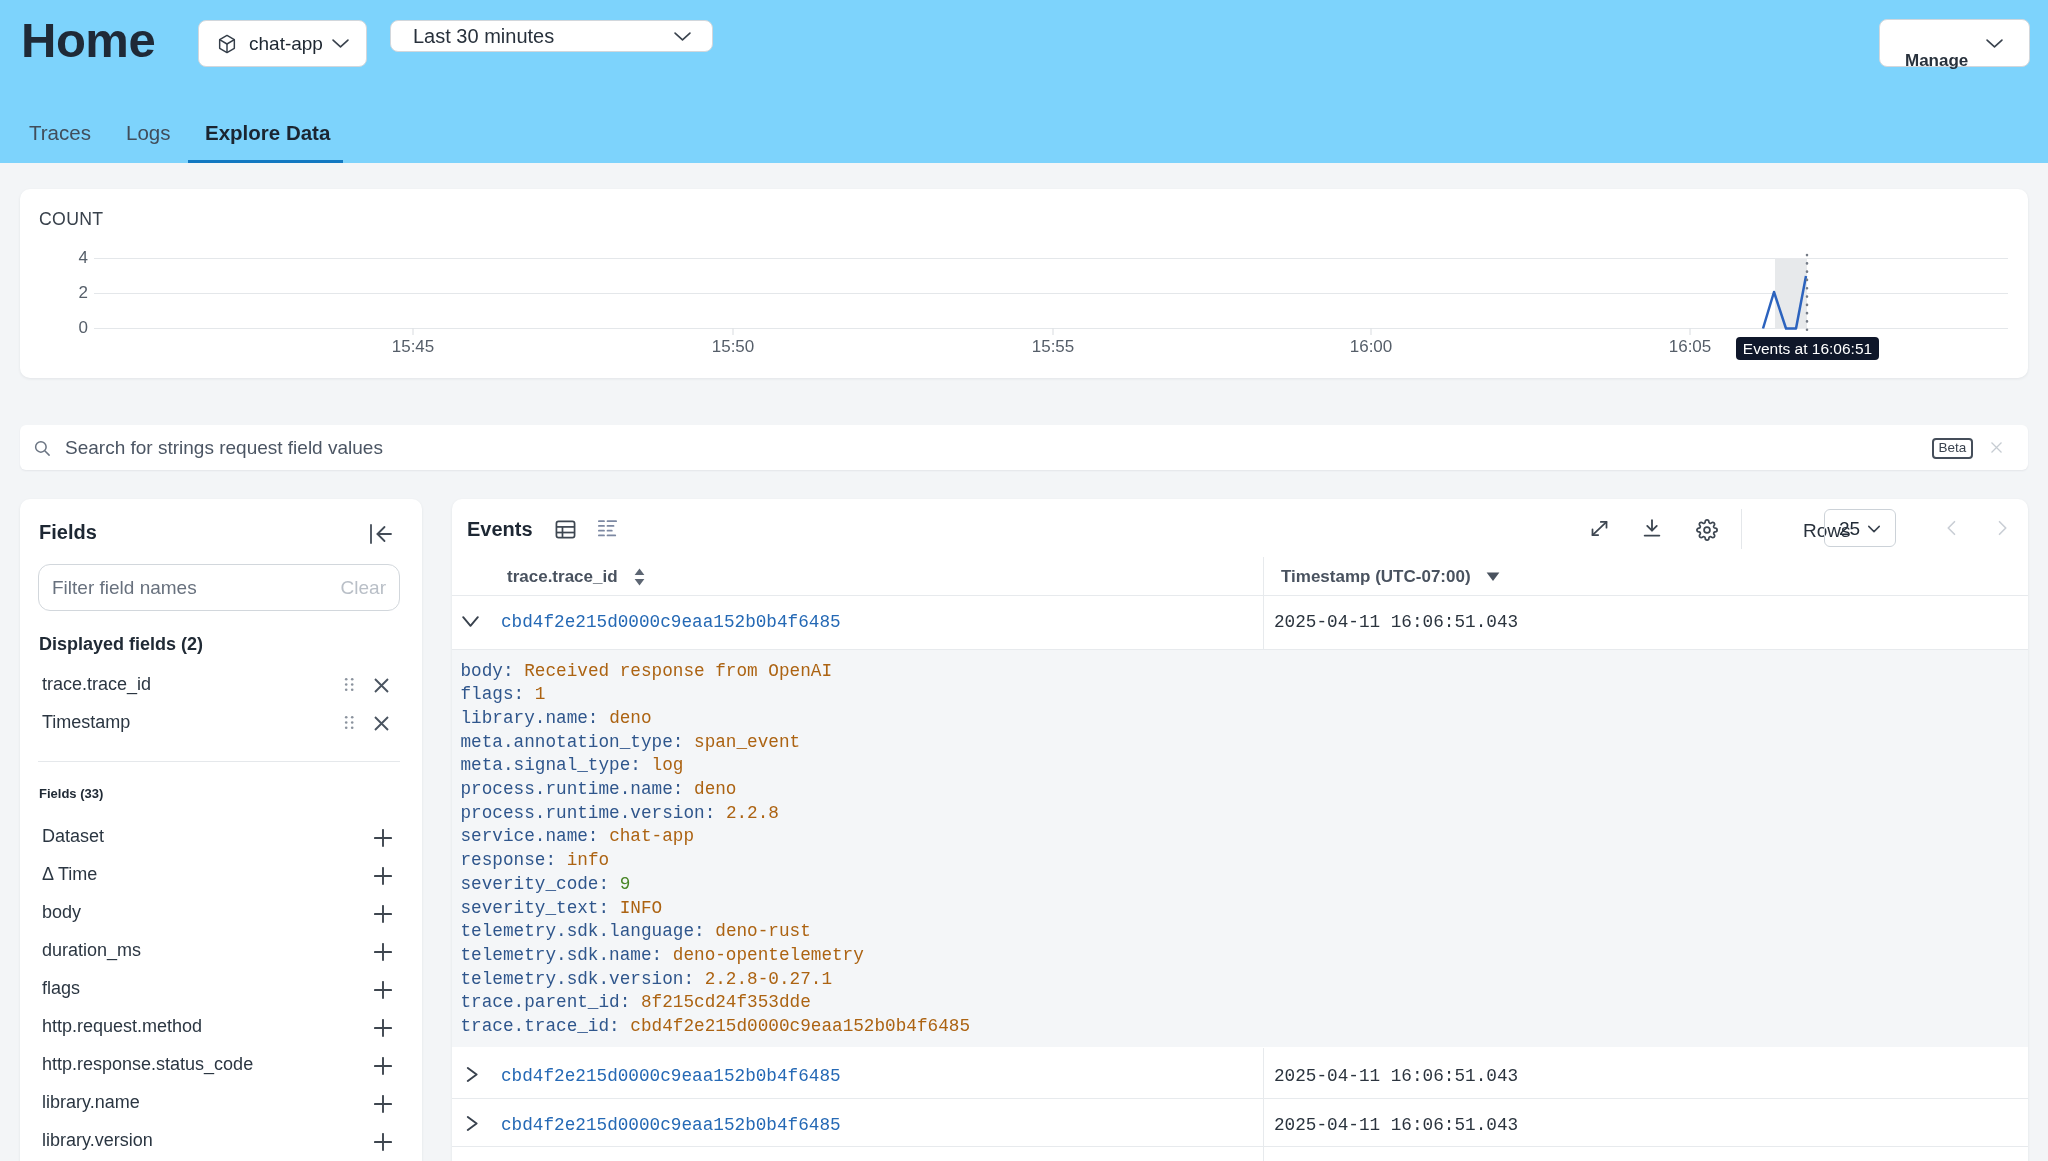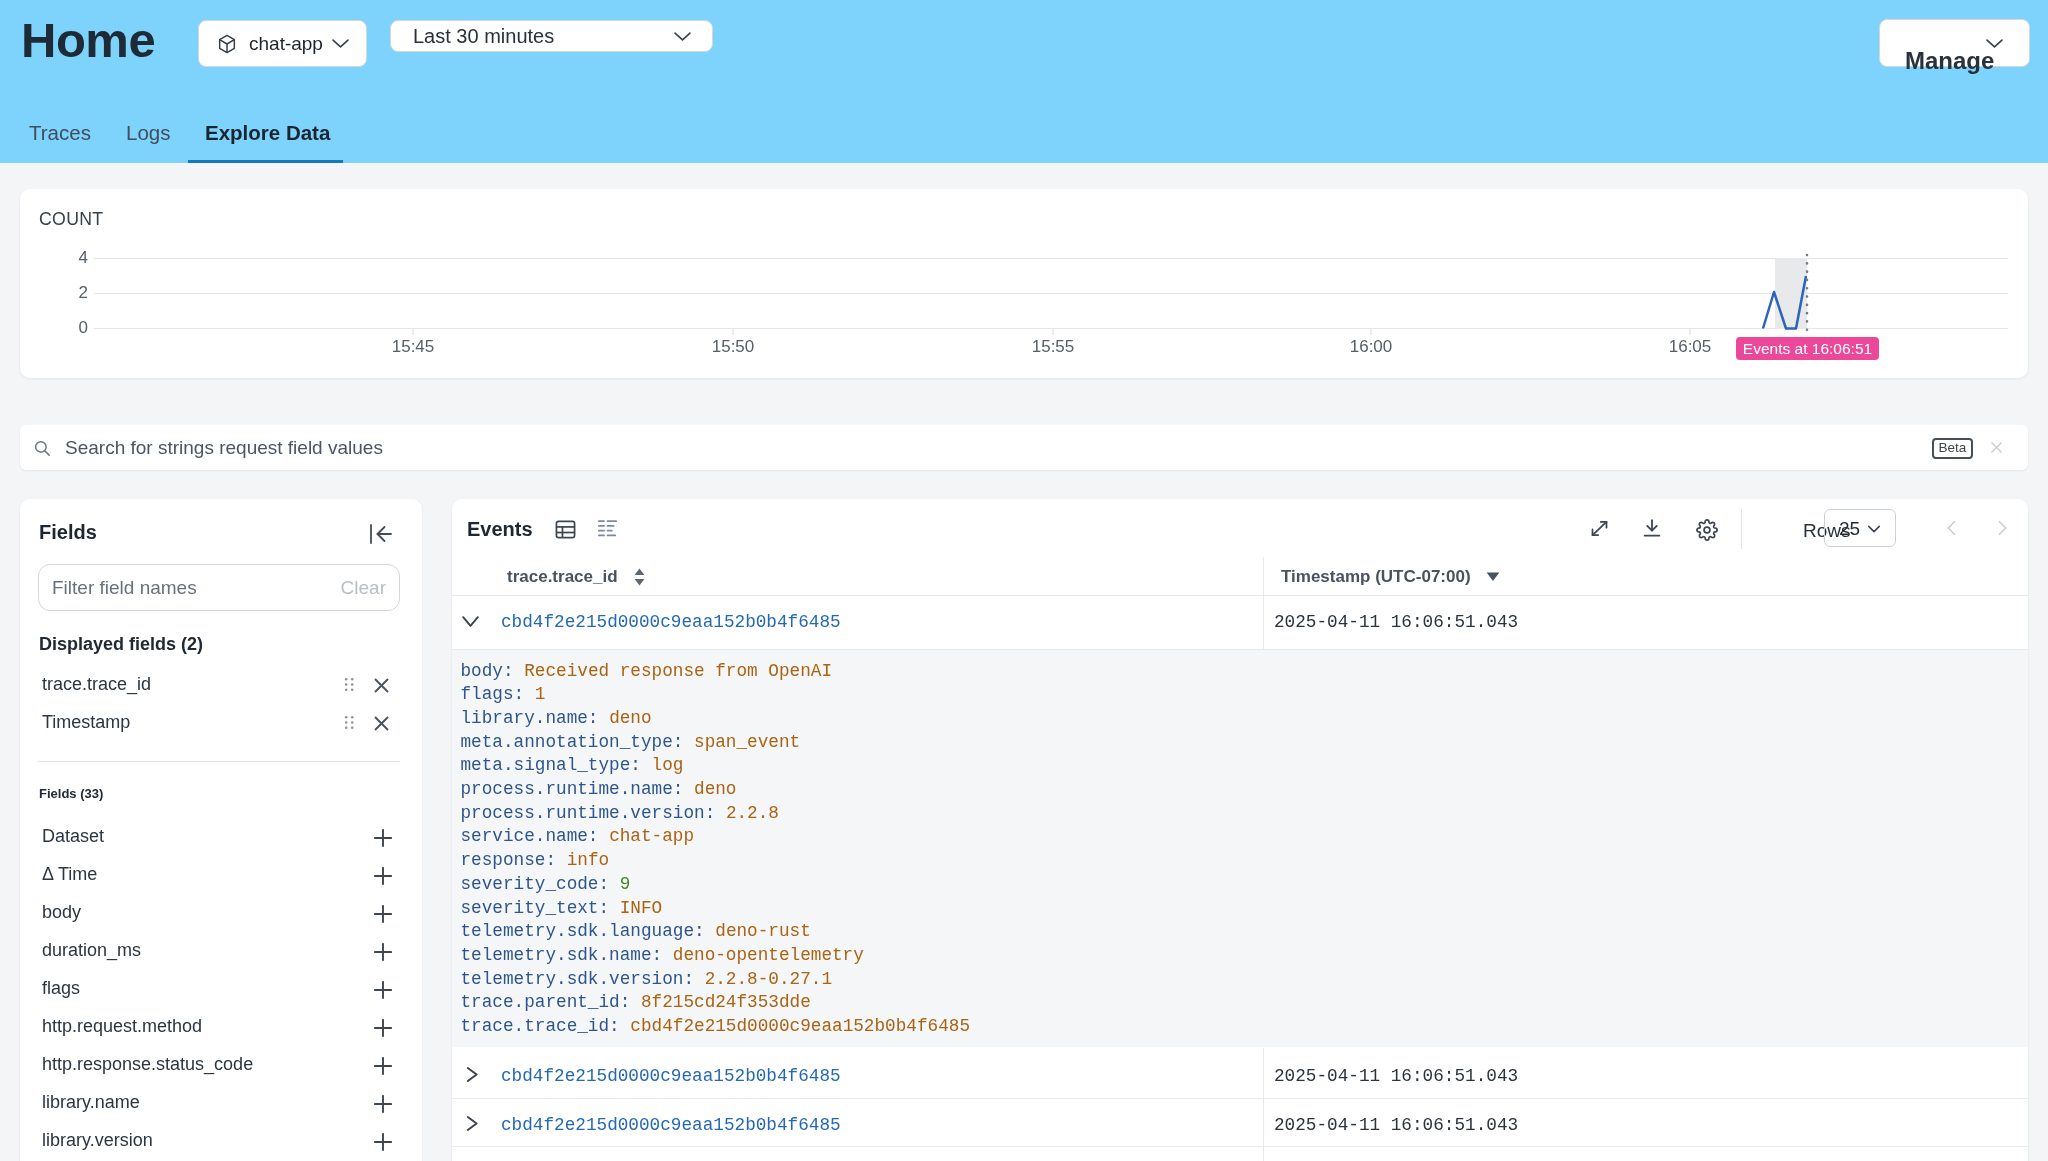--- a/index.html
+++ b/index.html
@@ -8,21 +8,21 @@
   .topbar { position:absolute; left:0; top:0; width:2048px; height:163px; background:#7dd3fc; }
   .h-home { position:absolute; left:21px; top:12px; font-size:49px; font-weight:800;
     color:#1f2a37; letter-spacing:-0.5px; }
   .selbox { position:absolute; border:1px solid #d2d7dc; border-radius:8px; background:#fff;
     display:flex; align-items:center; }
   .tab { position:absolute; font-size:20.5px; color:#414d5a; top:121px; }
   .tab.active { font-weight:700; color:#1b2531; }
   .tabline { position:absolute; left:188px; top:160px; width:155px; height:3px; background:#1278c1; }
   .card { position:absolute; background:#fff; border-radius:10px;
     box-shadow:0 1px 3px rgba(25,35,50,0.08); }
-  .tooltip { position:absolute; background:#ec4899; color:#fff; font-size:15.5px;
+  .tooltip { position:absolute; background:#0f172a; color:#fff; font-size:15.5px;
     border-radius:4px; text-align:center; }
   .searchbar { position:absolute; left:20px; top:425px; width:2008px; height:45px;
     background:#fff; border-radius:6px; box-shadow:0 1px 2px rgba(25,35,50,0.07); }
   .mono { font-family:"Liberation Mono", monospace; }
   .fieldrow { position:absolute; left:0; width:402px; height:38px; }
   .fieldrow .nm { position:absolute; left:22px; top:50%; transform:translateY(-50%);
     font-size:18px; color:#2b3642; }
   .kv { white-space:pre; }
   .k { color:#2f568c; }
   .v { color:#ac6312; }
@@ -47,21 +47,21 @@
   </div>
 
   <div class="selbox" style="left:390px; top:20px; width:323px; height:32px;">
     <span style="margin-left:22px; font-size:20px; color:#28313c;">Last 30 minutes</span>
     <svg style="position:absolute; right:19px;" width="21" height="21" viewBox="0 0 24 24" fill="none" stroke="#39424d" stroke-width="1.9" stroke-linecap="round" stroke-linejoin="round">
         <path d="M3.5 8.2l8.5 7.6 8.5-7.6"></path>
       </svg>
   </div>
 
   <div class="selbox" style="left:1879px; top:19px; width:151px; height:48px;">
-    <span style="margin-left:25px; font-size:24px; font-weight:700; color:#28313c;margin-top:36px;">Manage</span>
+    <span style="margin-left:25px; font-size:17px; font-weight:700; color:#28313c;margin-top:36px;">Manage</span>
     <svg style="position:absolute; right:24px;" width="21" height="21" viewBox="0 0 24 24" fill="none" stroke="#39424d" stroke-width="1.9" stroke-linecap="round" stroke-linejoin="round">
         <path d="M3.5 8.2l8.5 7.6 8.5-7.6"></path>
       </svg>
   </div>
 
   <div class="tab" style="left:29px;">Traces</div>
   <div class="tab" style="left:126px;">Logs</div>
   <div class="tab active" style="left:205px;">Explore Data</div>
   <div class="tabline"></div>
 </div>

